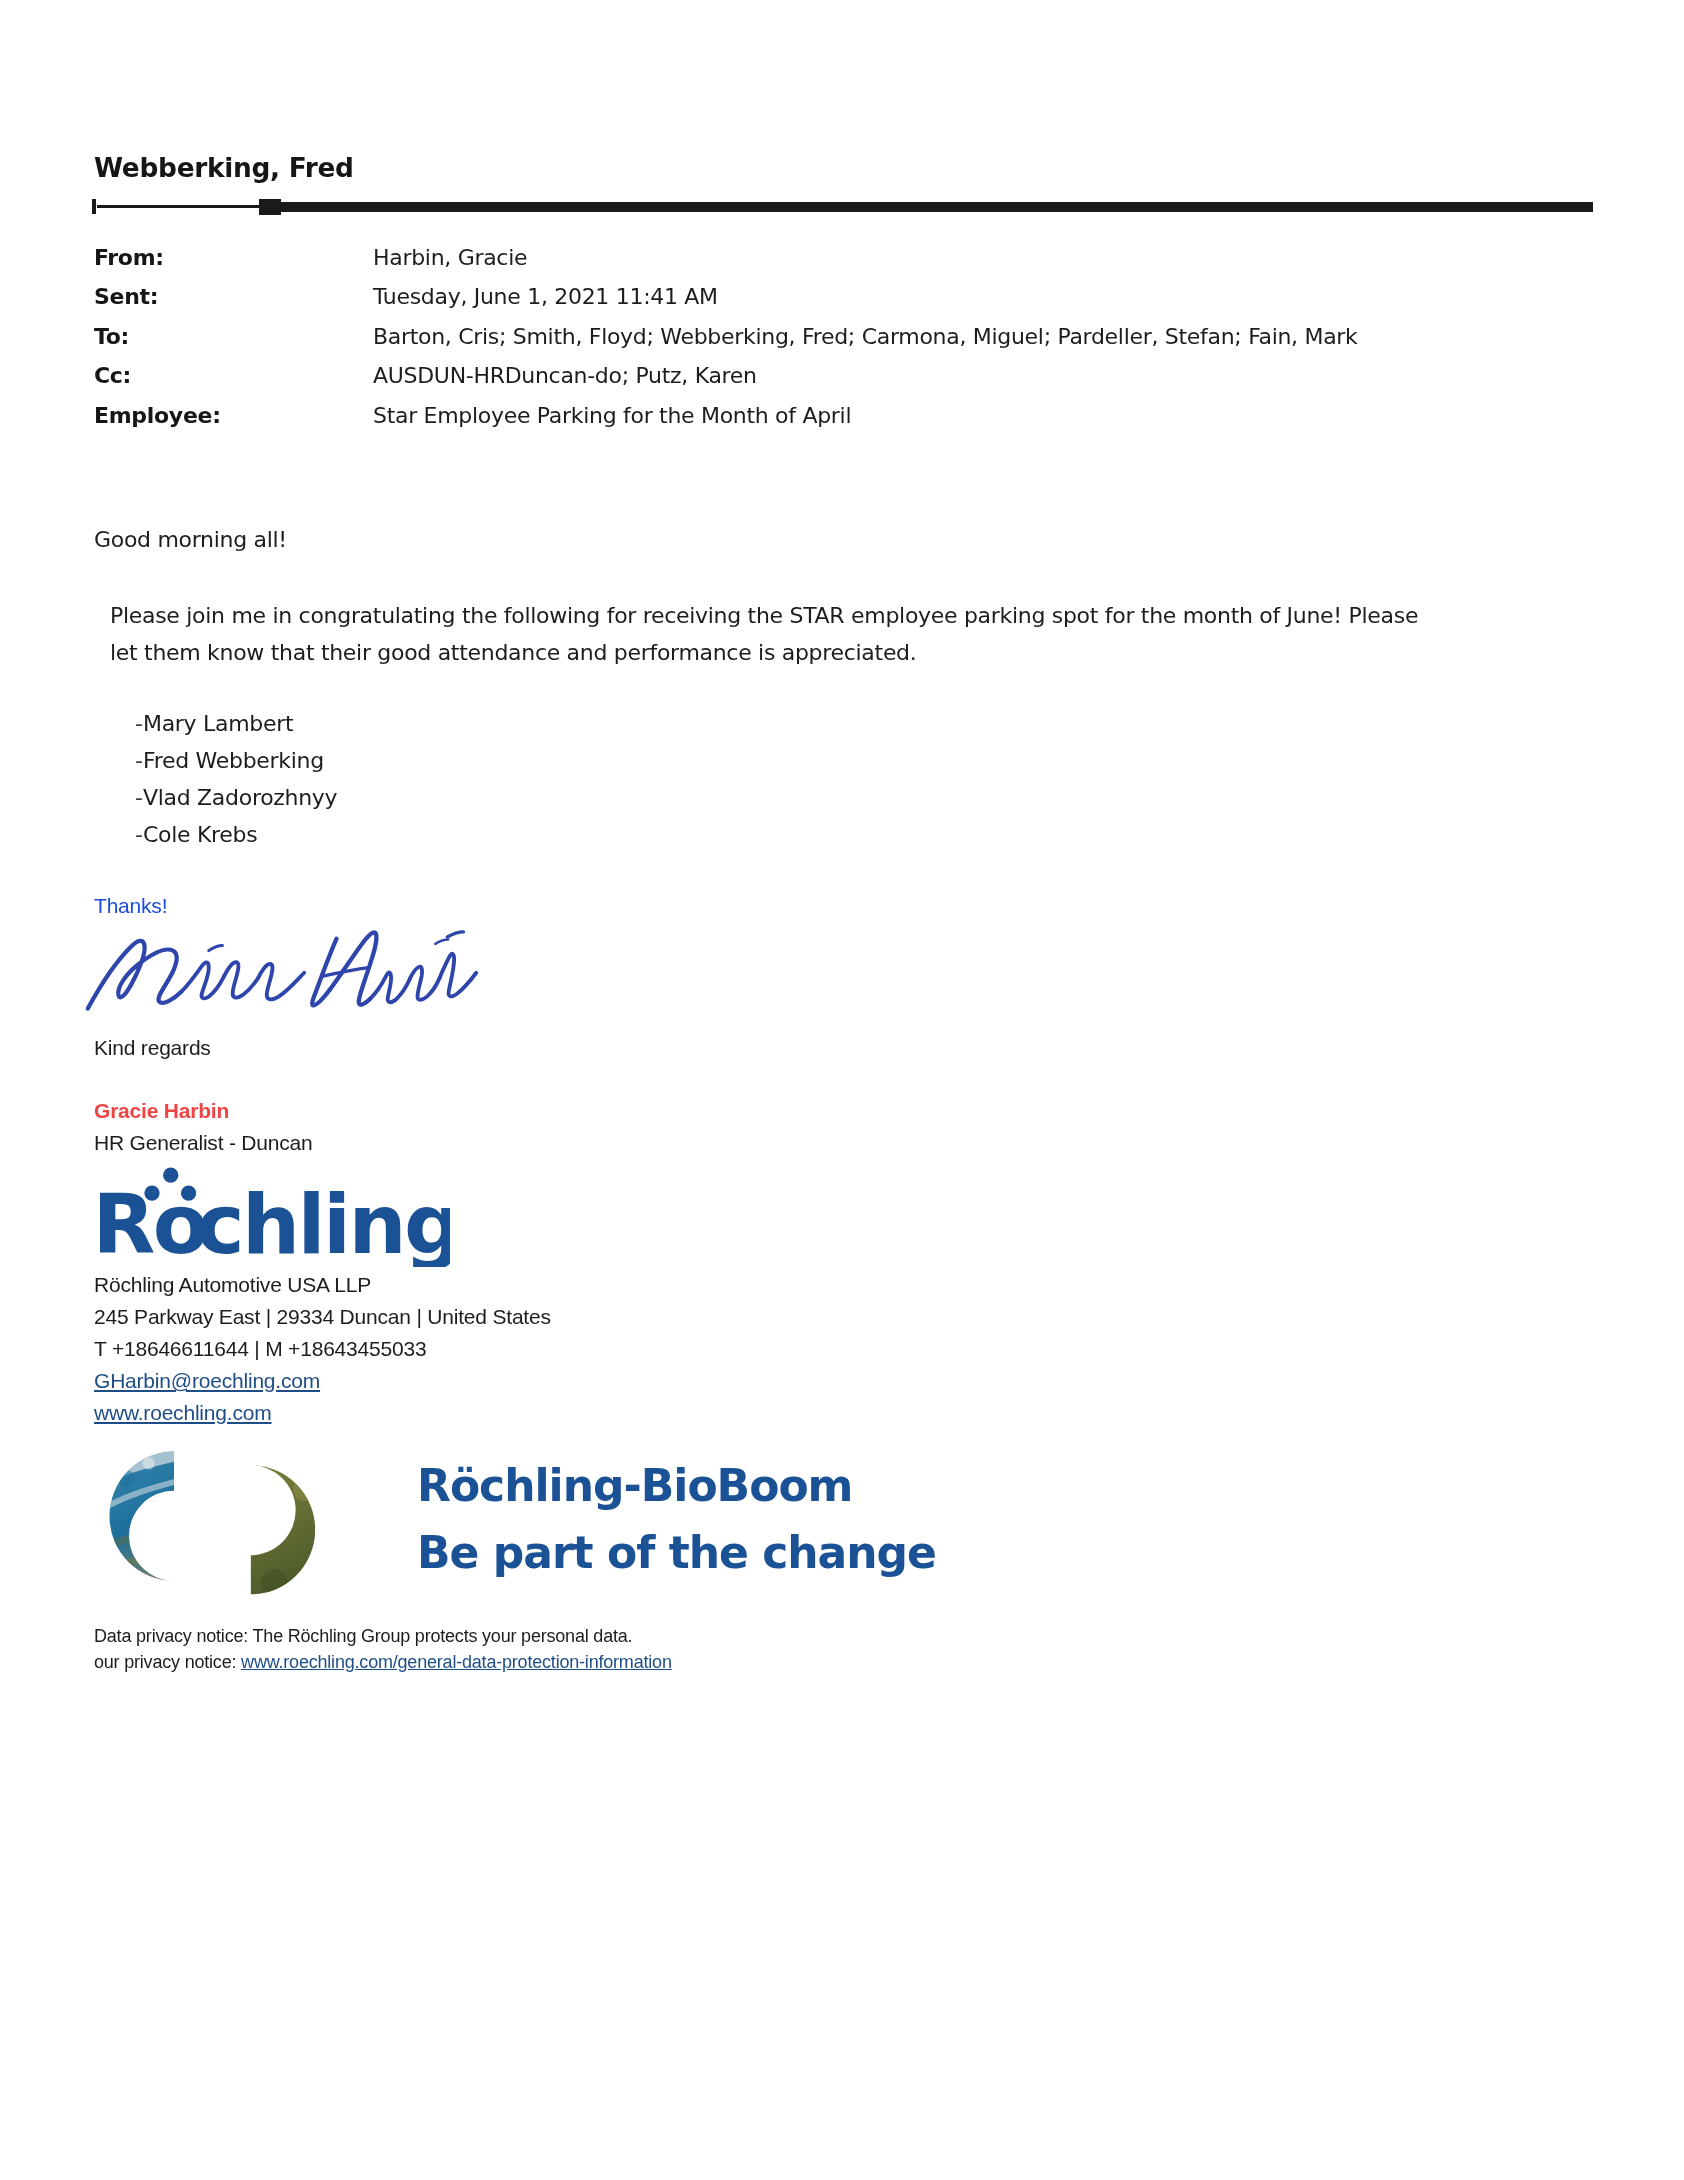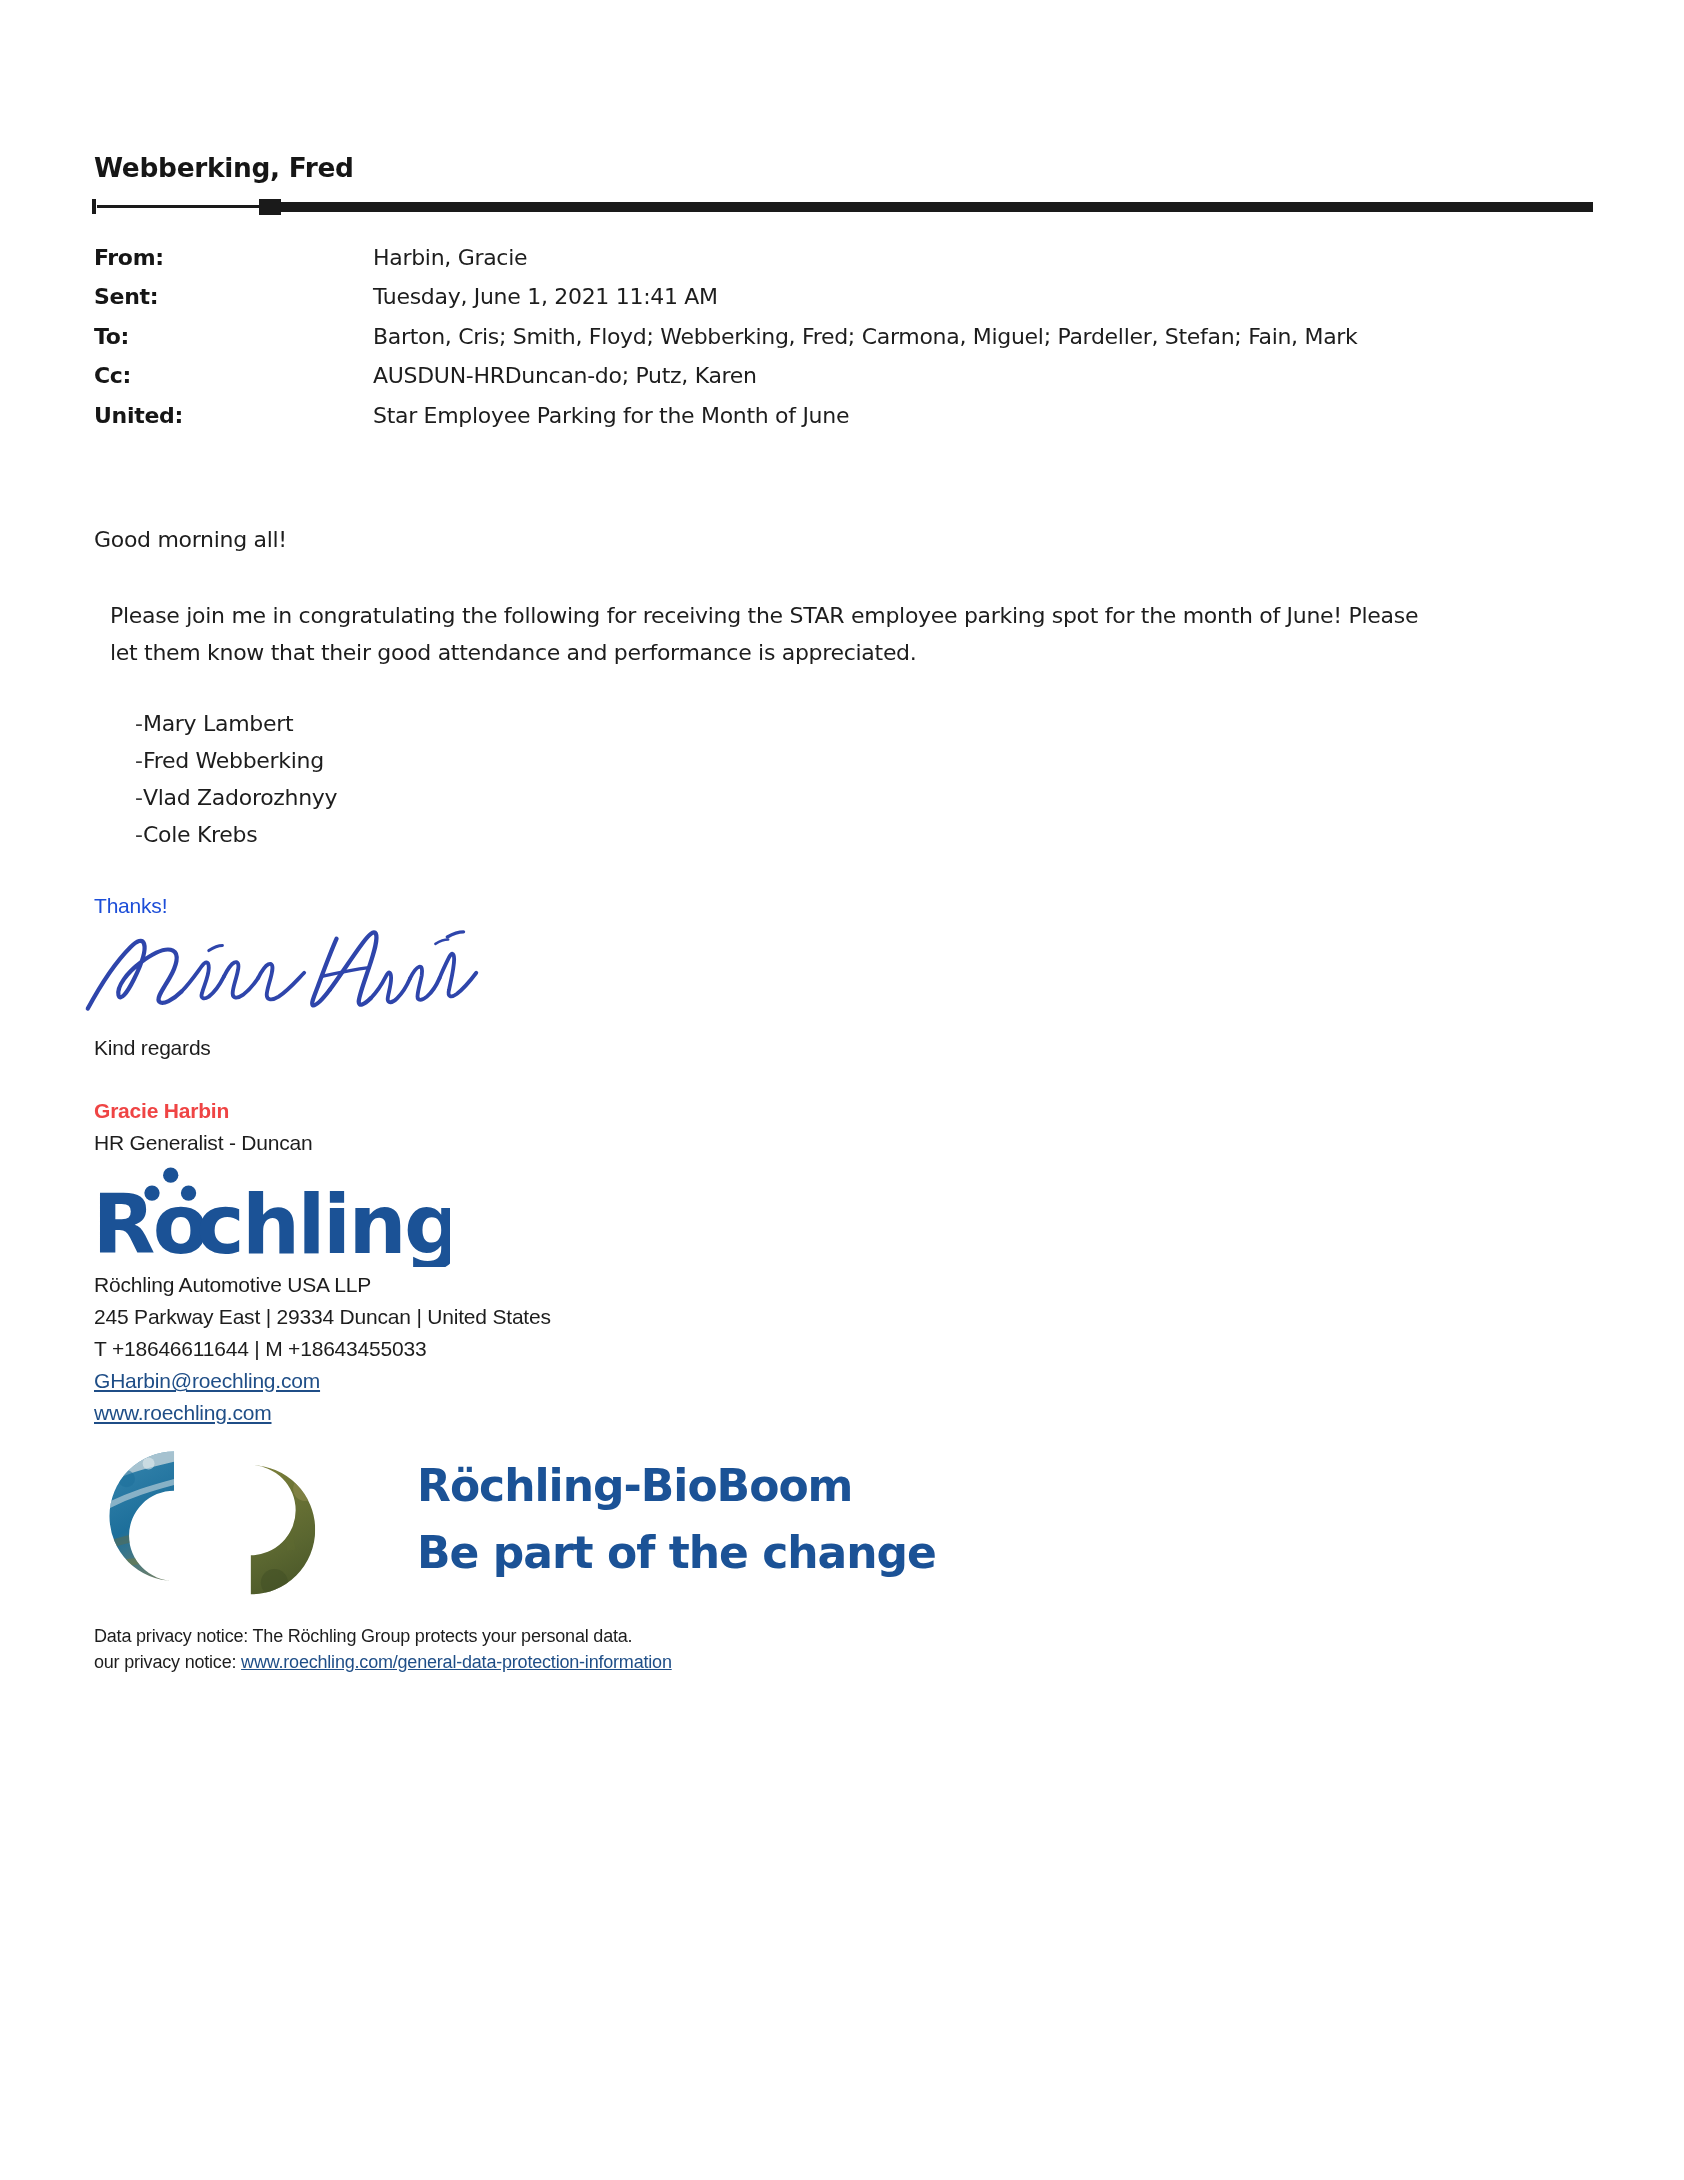--- a/index.html
+++ b/index.html
@@ -299,22 +299,22 @@
     </div>
     <div class="field-row">
       <div class="field-label">To:</div>
       <div class="field-value">Barton, Cris; Smith, Floyd; Webberking, Fred; Carmona, Miguel; Pardeller, Stefan; Fain, Mark</div>
     </div>
     <div class="field-row">
       <div class="field-label">Cc:</div>
       <div class="field-value">AUSDUN-HRDuncan-do; Putz, Karen</div>
     </div>
     <div class="field-row">
-      <div class="field-label">United:</div>
-      <div class="field-value">Star Employee Parking for the Month of June</div>
+      <div class="field-label">Employee:</div>
+      <div class="field-value">Star Employee Parking for the Month of April</div>
     </div>
   </div>
 
   <div class="body-text">
     <p class="greeting">Good morning all!</p>
     <p class="para">Please join me in congratulating the following for receiving the STAR employee parking spot for the month of June! Please let them know that their good attendance and performance is appreciated.</p>
   </div>
 
   <div class="name-list">
     <div class="name-item">

